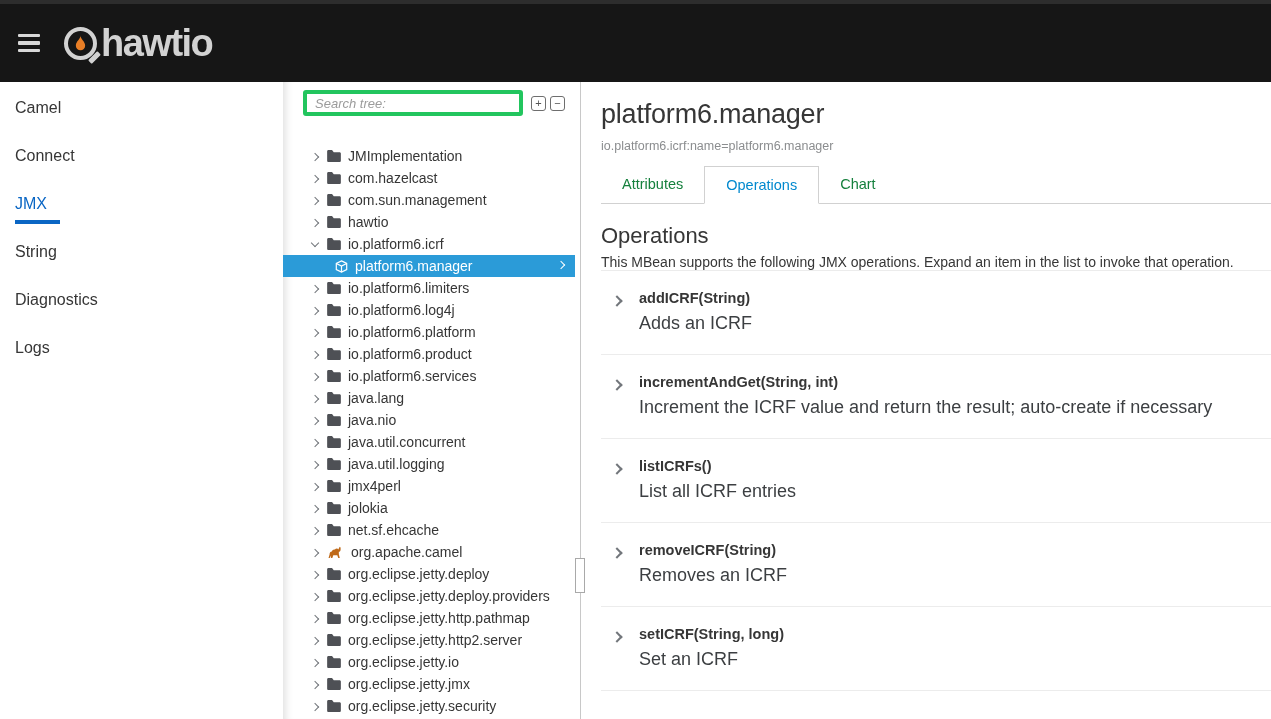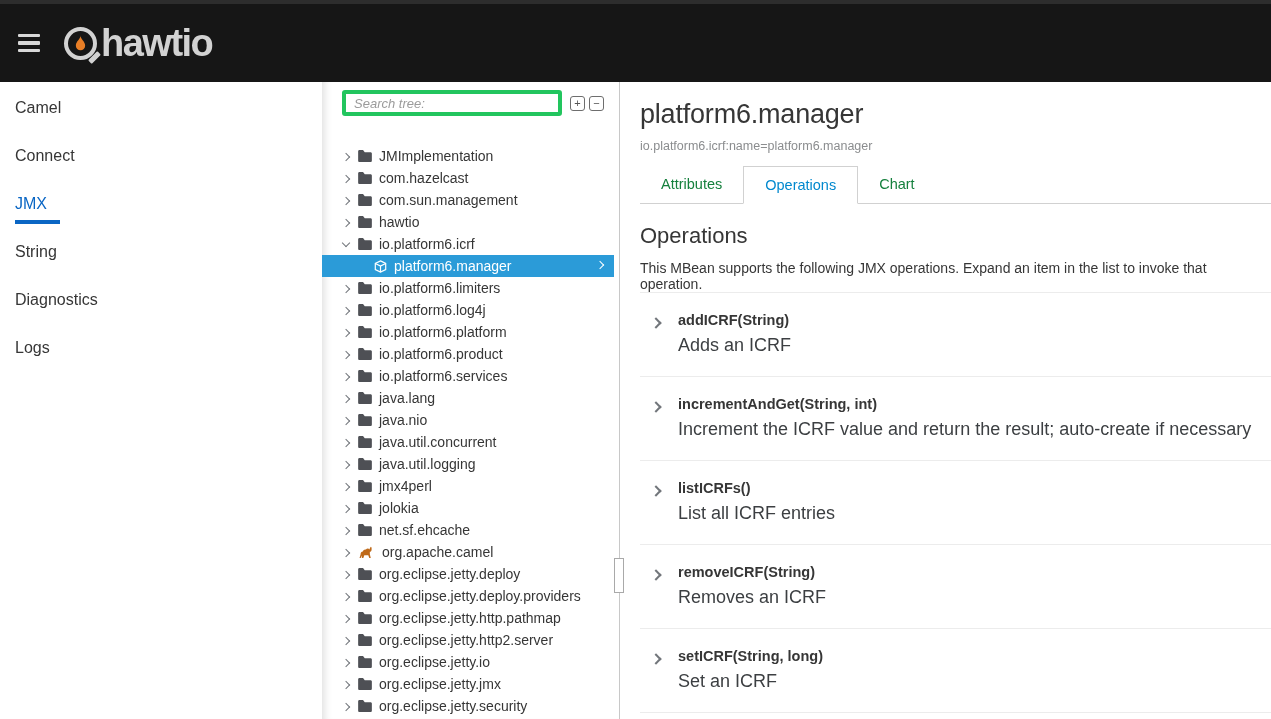--- a/index.html
+++ b/index.html
@@ -16,39 +16,39 @@
   .lens { position:relative; width:33px; height:33px; border:4.5px solid #d2d2d2;
           border-radius:50%; display:flex; align-items:center; justify-content:center; }
   .lens::after { content:""; position:absolute; width:5px; height:13px; background:#d2d2d2;
                  right:-4px; bottom:-8px; transform:rotate(45deg); border-radius:1px; }
   .logo-text { font-size:38px; font-weight:bold; color:#d2d2d2; letter-spacing:-1.5px; margin-left:4px; line-height:1; }
 
   
   .layout { display:flex; height:637px; }
 
   
-  .sidebar { width:322px; padding-top:2px; flex:none; }
+  .sidebar { width:283px; padding-top:2px; flex:none; }
   .nav-item { height:48px; display:flex; align-items:center; padding-left:15px;
               font-size:16px; color:#363636; cursor:pointer; }
   .nav-item .lbl { padding-bottom:0; }
   .nav-item.active .lbl { color:#0a66c4; border-bottom:4px solid #0a66c4; padding:0 13px 7px 0; margin-top:11px; }
 
   
   .tree-panel { width:298px; flex:none; position:relative; border-right:1px solid #c8c8c8;
                 box-shadow: inset 9px 0 8px -7px rgba(0,0,0,0.14); }
   .tree-toolbar { display:flex; align-items:center; padding:8px 14px 0 20px; gap:8px; }
   .tree-search { width:220px; height:26px; border:4px solid #22c55e; border-radius:3px;
                  padding:0 8px; font-size:13px; font-family:"Liberation Sans",sans-serif; color:#363636; }
   .tree-search::placeholder { font-style:italic; color:#9b9b9b; }
   .sq-btn { width:15px; height:15px; border:1px solid #6e6e6e; border-radius:3px; background:#fff;
             display:flex; align-items:center; justify-content:center; font-size:11px; line-height:1;
             color:#555; cursor:pointer; padding:0; flex:none; }
   .sq-btn + .sq-btn { margin-left:-4px; }
   .tree { margin-top:29px; }
-  .tree-row { height:22px; display:flex; align-items:center; padding-left:21px; font-size:14px;
+  .tree-row { height:22px; display:flex; align-items:center; padding-left:29px; font-size:14px;
               cursor:pointer; position:relative; }
   .tree-row.depth1 { padding-left:52px; }
   .tree-row .chev-wrap { width:13px; flex:none; display:flex; }
   .chev { display:inline-block; width:6px; height:6px; border-right:1.6px solid #72767b;
           border-bottom:1.6px solid #72767b; transform:rotate(-45deg); margin-top:1px; }
   .chev.down { transform:rotate(45deg); margin-top:-2px; }
   .tree-row .t-icon { margin:0 7px 0 2px; display:flex; flex:none; }
   .tree-row.selected { background:#2b9bd8; color:#fff; margin-right:5px; }
   .tree-row.selected .t-icon { margin-left:0; }
   .row-chev-right { position:absolute; right:11px; top:7px; width:6px; height:6px;
@@ -60,21 +60,21 @@
   
   .content { flex:1; padding-left:20px; position:relative; }
   h1.page-title { font-size:27px; font-weight:300; color:#363636; margin-top:17px; letter-spacing:-0.2px; }
   .subtitle { font-size:12.5px; color:#8b8d8f; margin-top:9px; }
   .tabs { list-style:none; display:flex; margin-top:13px; border-bottom:1px solid #d1d1d1;
           margin-right:0; }
   .tab { font-size:14.5px; padding:10px 21px; color:#15803d; cursor:pointer; position:relative;
          margin-bottom:-1px; }
   .tab.active { color:#0088ce; background:#fff; border:1px solid #d1d1d1; border-bottom:1px solid #fff; }
   h2.section-title { font-size:22px; font-weight:300; color:#363636; margin-top:19px; }
-  .section-desc { font-size:14px; margin-top:11px; color:#363636; }
+  .section-desc { font-size:14px; margin-top:5px; color:#363636; }
   .ops { }
   .op-row { border-top:1px solid #ececec; padding:19px 0 20px 8px; display:flex; cursor:pointer; }
   .op-row:last-child { border-bottom:1px solid #ececec; }
   .op-chev { width:8px; height:8px; border-right:2px solid #72767b; border-bottom:2px solid #72767b;
              transform:rotate(-45deg); margin:7px 18px 0 4px; flex:none; }
   .op-name { font-size:14.5px; font-weight:bold; color:#363636; }
   .op-desc { font-size:18px; color:#3c3f42; margin-top:7px; }
 </style>
 </head>
 <body>

